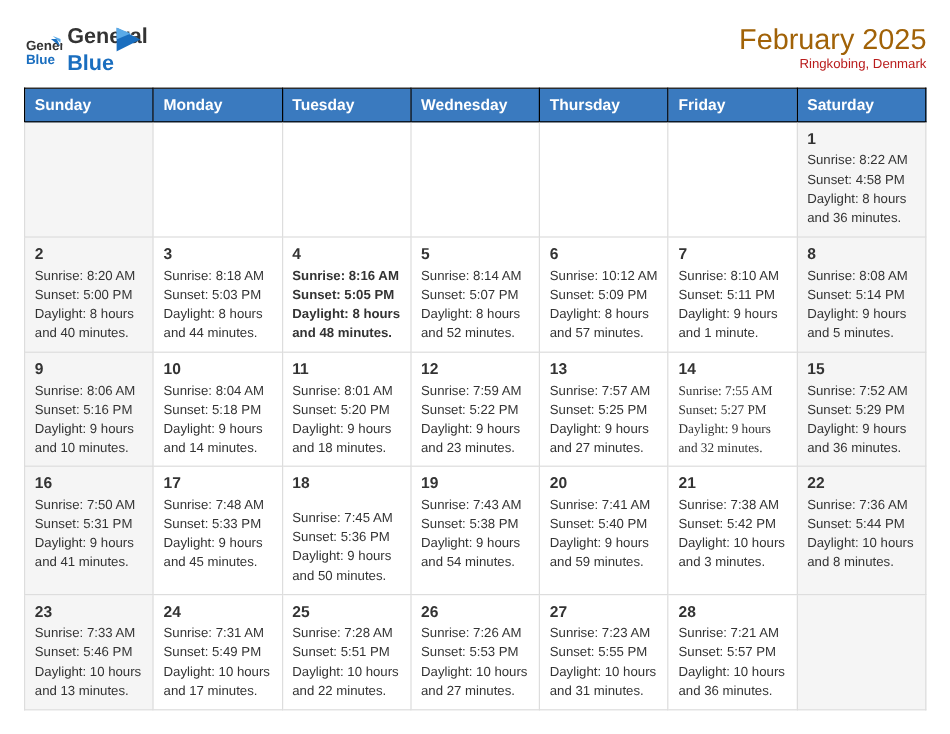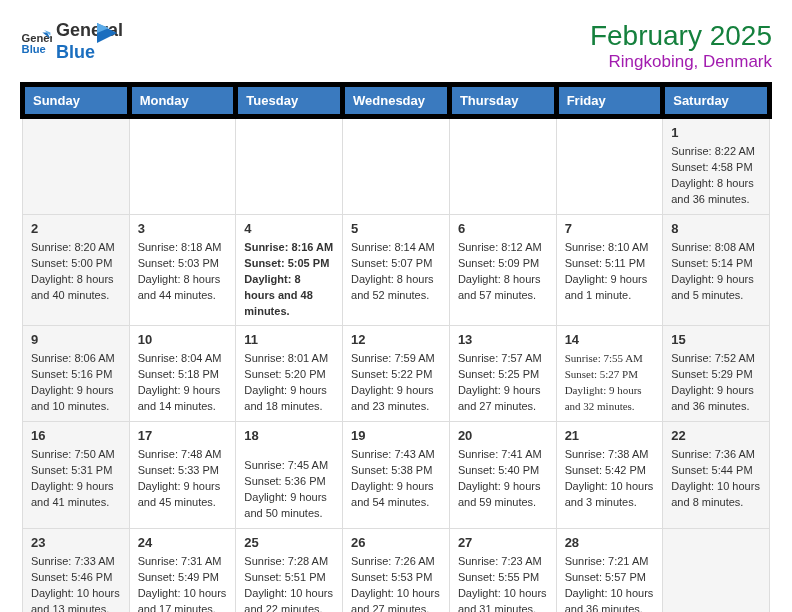--- a/index.html
+++ b/index.html
@@ -22,41 +22,41 @@
       gap: 4px;
     }
     .logo-icon {
       width: 32px;
       height: 32px;
     }
     .title-block {
       text-align: right;
     }
     .month-year {
-      font-size: 28px;
+      font-size: 24px;
       font-weight: normal;
-      color: #15803d;
+      color: #a16207;
     }
     .location {
-      font-size: 17px;
-      color: #a21caf;
+      font-size: 11px;
+      color: #b91c1c;
     }
     .calendar {
       width: 100%;
       border-collapse: collapse;
       border: 1px solid #ccc;
     }
     .calendar th {
       background-color: #3a7abf;
       color: white;
       text-align: left;
       padding: 6px 8px;
       font-size: 13px;
       font-weight: bold;
-      border: 5px solid #000000;
+      border: 1px solid #000000;
     }
     .calendar td {
       vertical-align: top;
       padding: 6px 8px;
       border: 1px solid #ddd;
       width: 107px;
       min-height: 90px;
       font-size: 11px;
       color: #333;
       background: #fff;
@@ -156,21 +156,21 @@
 Daylight: 8 hours and 48 minutes.</div>
         </td>
         <td>
           <span class="day-number">5</span>
           <div class="day-info" style="white-space: pre-line;">Sunrise: 8:14 AM
 Sunset: 5:07 PM
 Daylight: 8 hours and 52 minutes.</div>
         </td>
         <td>
           <span class="day-number">6</span>
-          <div class="day-info" style="white-space: pre-line;">Sunrise: 8:12 AM
+          <div class="day-info" style="white-space: pre-line;">Sunrise: 10:12 AM
 Sunset: 5:09 PM
 Daylight: 8 hours and 57 minutes.</div>
         </td>
         <td>
           <span class="day-number">7</span>
           <div class="day-info" style="white-space: pre-line;">Sunrise: 8:10 AM
 Sunset: 5:11 PM
 Daylight: 9 hours and 1 minute.</div>
         </td>
         <td class="weekend">

